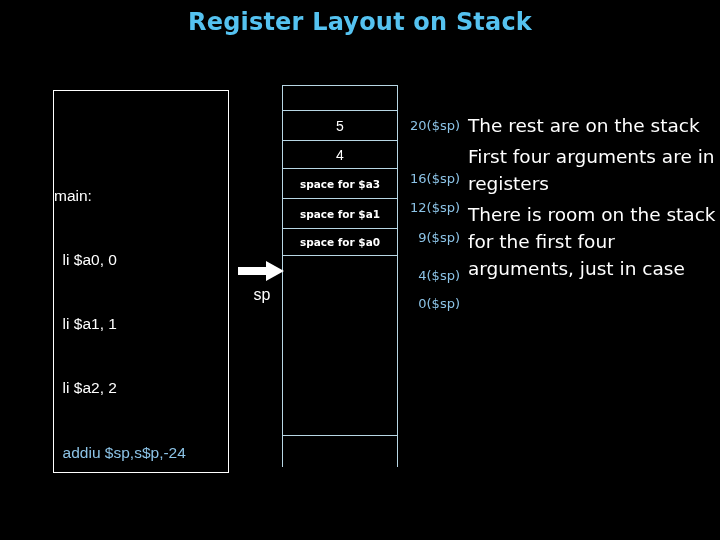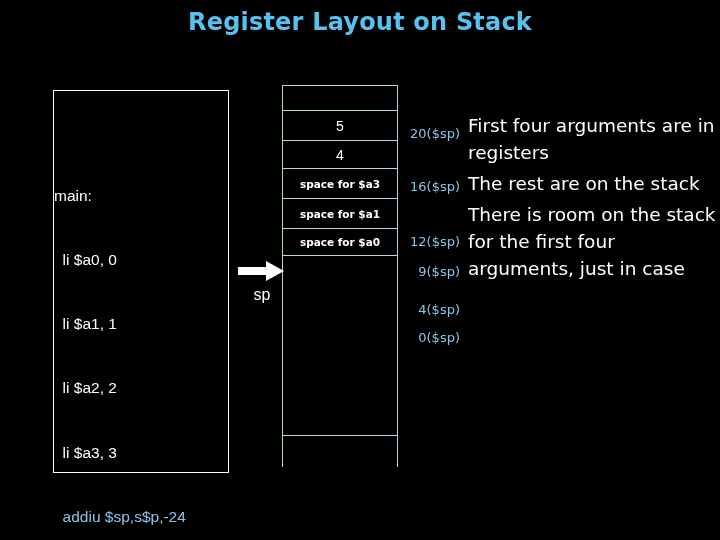--- a/index.html
+++ b/index.html
@@ -96,38 +96,38 @@
   .stack-cell.r6 { height: 27px; }
   .stack-cell.empty-bottom {
     height: 180px;
     border-bottom: 1px solid #b7d6e4;
   }
 
   
   #offset-labels {
     position: absolute;
     left: 398px;
-    top: 93px;
+    top: 85px;
     width: 64px;
   }
   .offset-row {
     box-sizing: border-box;
     display: flex;
     align-items: center;
     justify-content: flex-end;
     padding-right: 2px;
     color: #8cc3e6;
     font-family: "DejaVu Sans", sans-serif;
     font-size: 13px;
     width: 100%;
   }
   .offset-row.spacer { height: 25px; }
   .offset-row.o1 { height: 30px; }
   .offset-row.o2 { height: 28px; margin-top: 24px; }
-  .offset-row.o3 { height: 30px; margin-top: 26px; }
+  .offset-row.o3 { height: 30px; }
   .offset-row.o4 { height: 30px; }
   .offset-row.o5 { height: 30px; margin-top: 8px; }
   .offset-row.o6 { height: 27px; }
 
   
   #sp-pointer {
     position: absolute;
     left: 238px;
     top: 261px;
     width: 46px;
@@ -171,21 +171,20 @@
 <body>
 
 <div id="slide-title">Register Layout on Stack</div>
 
 <div id="code-box"></div>
 <div id="code-listing">
   <span class="code-line white">main:</span>
   <span class="code-line white">  li $a0, 0</span>
   <span class="code-line white">  li $a1, 1</span>
   <span class="code-line white">  li $a2, 2</span>
-  <span class="code-line white">  li $a3, 3</span>
   <span class="code-line blue">  addiu $sp,s$p,-24</span>
   
   
   
   
   
   
 </div>
 
 <div id="stack-table">
@@ -209,16 +208,16 @@
 </div>
 
 <div id="sp-pointer">
   <svg id="sp-arrow" viewBox="0 0 46 20">
     <polygon points="0,6 28,6 28,0 46,10 28,20 28,14 0,14" fill="#ffffff"></polygon>
   </svg>
   <div id="sp-label">sp</div>
 </div>
 
 <div id="notes">
+  <p class="note">The rest are on the stack</p>
   <p class="note">First four arguments are in registers</p>
-  <p class="note">The rest are on the stack</p>
   <p class="note">There is room on the stack for the first four arguments, just in case</p>
 </div>
 
 </body></html>

